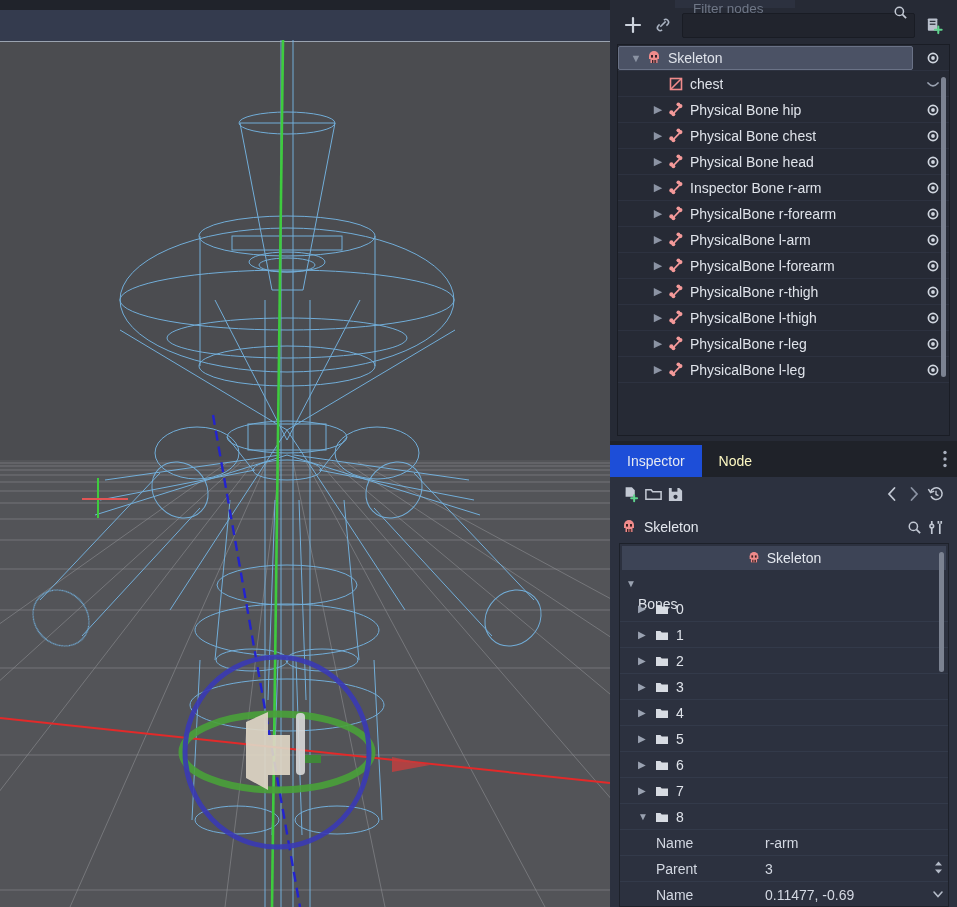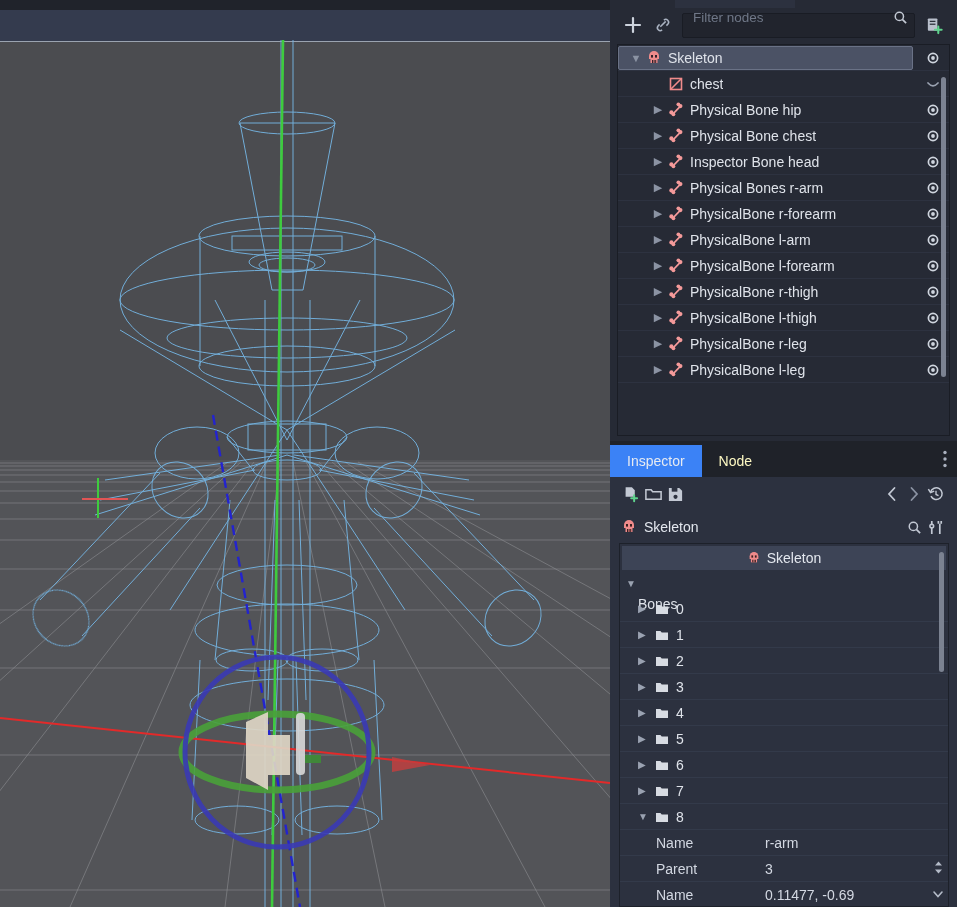--- a/index.html
+++ b/index.html
@@ -55,21 +55,21 @@
   #scene-toolbar {
     position: absolute; left: 0; top: 8px; width: 347px; height: 34px;
     display: flex; align-items: center; gap: 8px; padding: 0 12px;
   }
   .tb-icon {
     width: 22px; height: 22px; display: flex; align-items: center;
     justify-content: center; color: #c3c9d4; flex: none;
   }
   #filter-box {
     flex: 1; height: 25px; background: #21242d; border: 1px solid #191c24;
-    border-radius: 2px; display: flex; align-items: center;
+    border-radius: 2px; display: flex; align-items: flex-end;
     padding: 0 6px 16px 10px;
   }
   #filter-text {
     flex: 1; font-size: 13.5px; color: #6f7787; line-height: 25px;
   }
   #tree-area {
     position: absolute; left: 7px; top: 44px; width: 333px; height: 392px;
     background: #262a35; border: 1px solid #1a1d25; overflow: hidden;
   }
   .tree-row {
@@ -110,21 +110,21 @@
     background: #1f2229;
   }
   #insp-tabrow {
     position: absolute; left: 0; top: 4px; width: 347px; height: 32px;
     display: flex; align-items: flex-end;
   }
   .insp-tab {
     height: 32px; padding: 0 17px; display: flex; align-items: center;
     font-size: 14px; color: #fef9c3;
   }
-  .insp-tab.active { background: #3b82f6; color: #e6eaf1; }
+  .insp-tab.active { background: #1d4ed8; color: #e6eaf1; }
   #insp-menu {
     position: absolute; right: 10px; top: 9px; color: #aab1be;
     font-size: 16px; line-height: 14px; letter-spacing: 0;
   }
   #insp-body {
     position: absolute; left: 0; top: 36px; width: 347px; height: 430px;
     background: #2c313f;
   }
   #insp-toolbar {
     position: absolute; left: 0; top: 0; width: 347px; height: 34px;
@@ -425,43 +425,43 @@
                 <svg width="16" height="16" viewBox="0 0 16 16">
                   <g fill="#f49a9a">
                     <circle cx="3.4" cy="10.4" r="2.1"></circle>
                     <circle cx="5.4" cy="12.3" r="1.9"></circle>
                     <circle cx="12.4" cy="4.1" r="2.1"></circle>
                     <circle cx="10.4" cy="2.3" r="1.9"></circle>
                     <path d="M4.2 11.6 L11.4 4.0 L12.6 5.2 L5.4 12.8 Z"></path>
                   </g>
                 </svg>
               </div>
-              <div class="nlabel">Inspector Bone head</div>
-              <div class="vis">
-                <svg width="16" height="16" viewBox="0 0 16 16">
-                  <circle cx="8" cy="8" r="4.6" fill="none" stroke="#cfd5de" stroke-width="1.7"></circle>
-                  <circle cx="8" cy="8" r="1.9" fill="#cfd5de"></circle>
-                </svg>
-              </div>
-            </div>
-            <div class="tree-row">
-              <div style="width: 32px; flex: 0 0 auto;"></div>
-              <div class="arrow">▶</div>
-              <div class="nicon">
-                <svg width="16" height="16" viewBox="0 0 16 16">
-                  <g fill="#f49a9a">
-                    <circle cx="3.4" cy="10.4" r="2.1"></circle>
-                    <circle cx="5.4" cy="12.3" r="1.9"></circle>
-                    <circle cx="12.4" cy="4.1" r="2.1"></circle>
-                    <circle cx="10.4" cy="2.3" r="1.9"></circle>
-                    <path d="M4.2 11.6 L11.4 4.0 L12.6 5.2 L5.4 12.8 Z"></path>
-                  </g>
-                </svg>
-              </div>
-              <div class="nlabel">Physical Bones r-arm</div>
+              <div class="nlabel">Physical Bone head</div>
+              <div class="vis">
+                <svg width="16" height="16" viewBox="0 0 16 16">
+                  <circle cx="8" cy="8" r="4.6" fill="none" stroke="#cfd5de" stroke-width="1.7"></circle>
+                  <circle cx="8" cy="8" r="1.9" fill="#cfd5de"></circle>
+                </svg>
+              </div>
+            </div>
+            <div class="tree-row">
+              <div style="width: 32px; flex: 0 0 auto;"></div>
+              <div class="arrow">▶</div>
+              <div class="nicon">
+                <svg width="16" height="16" viewBox="0 0 16 16">
+                  <g fill="#f49a9a">
+                    <circle cx="3.4" cy="10.4" r="2.1"></circle>
+                    <circle cx="5.4" cy="12.3" r="1.9"></circle>
+                    <circle cx="12.4" cy="4.1" r="2.1"></circle>
+                    <circle cx="10.4" cy="2.3" r="1.9"></circle>
+                    <path d="M4.2 11.6 L11.4 4.0 L12.6 5.2 L5.4 12.8 Z"></path>
+                  </g>
+                </svg>
+              </div>
+              <div class="nlabel">Inspector Bone r-arm</div>
               <div class="vis">
                 <svg width="16" height="16" viewBox="0 0 16 16">
                   <circle cx="8" cy="8" r="4.6" fill="none" stroke="#cfd5de" stroke-width="1.7"></circle>
                   <circle cx="8" cy="8" r="1.9" fill="#cfd5de"></circle>
                 </svg>
               </div>
             </div>
             <div class="tree-row">
               <div style="width: 32px; flex: 0 0 auto;"></div>
               <div class="arrow">▶</div>

